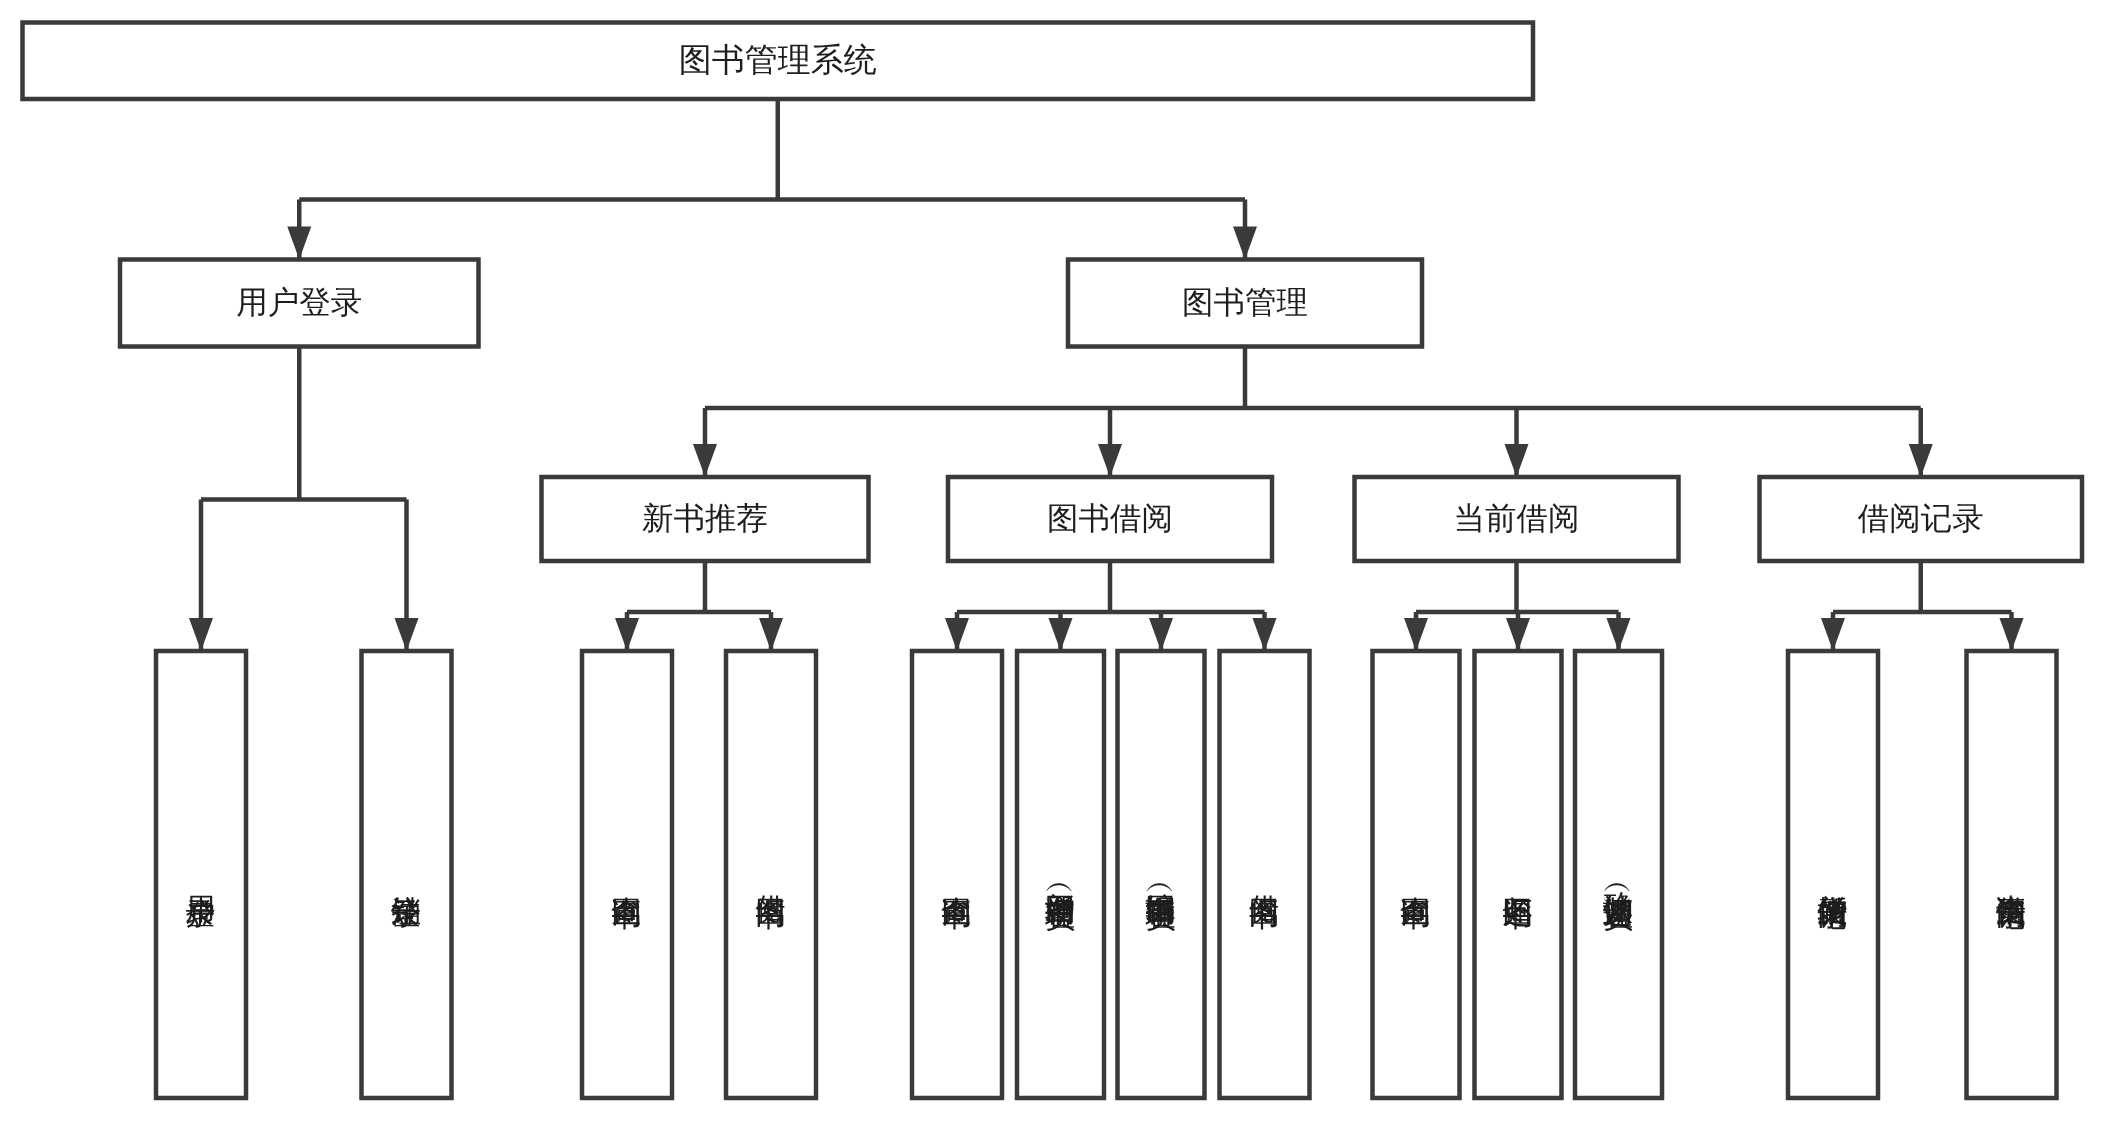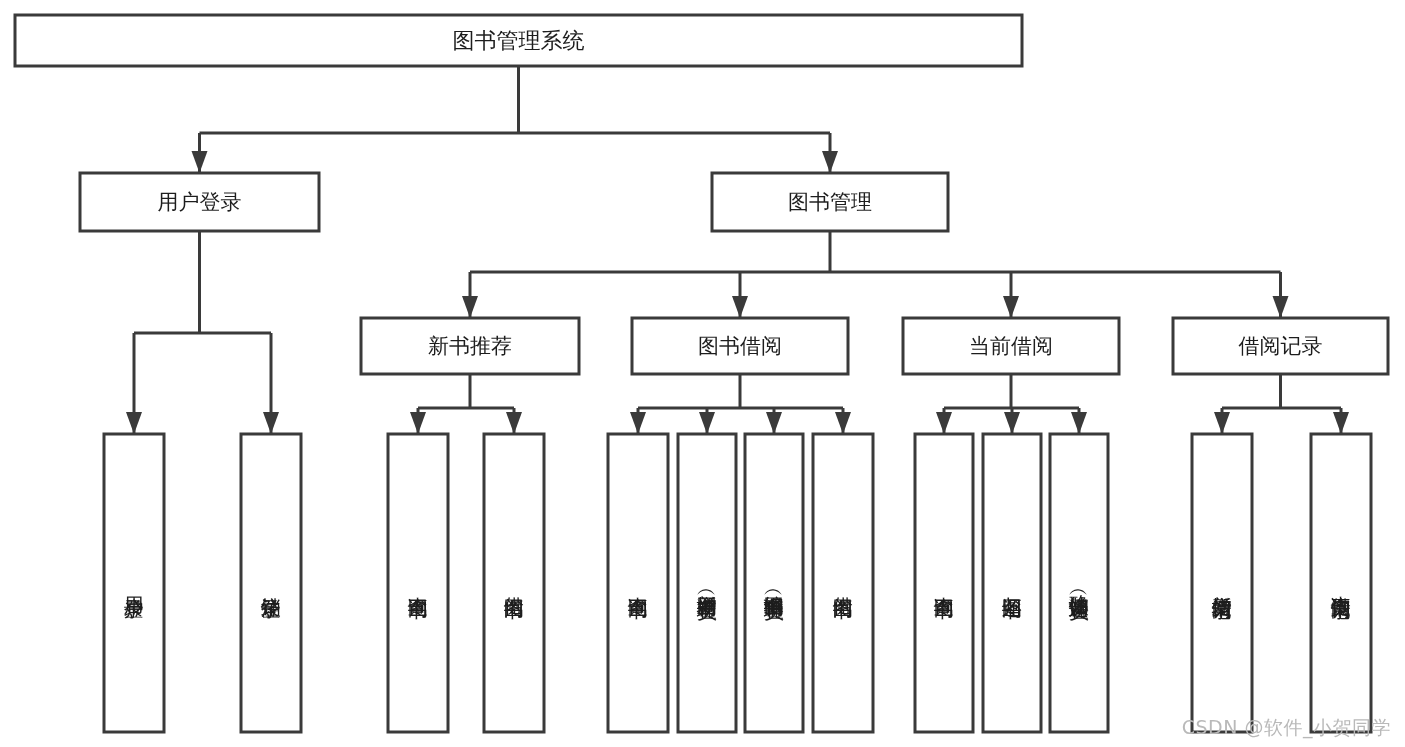--- a/index.html
+++ b/index.html
@@ -244,14 +244,13 @@
       <div class="leaf-label-wrap" style="left: 1050px; top: 434px; width: 58px; height: 298px;">
         <span class="leaf-label">确认归还（管理员）</span>
       </div>
       <div class="leaf-label-wrap" style="left: 1192px; top: 434px; width: 60px; height: 298px;">
         <span class="leaf-label">新增借阅记录</span>
       </div>
       <div class="leaf-label-wrap" style="left: 1311px; top: 434px; width: 60px; height: 298px;">
         <span class="leaf-label">查询借阅记录</span>
       </div>
     </div>
-  <div class="watermark">CSDN @软件_小贺同学</div>
 </div>
 
 </body></html>

